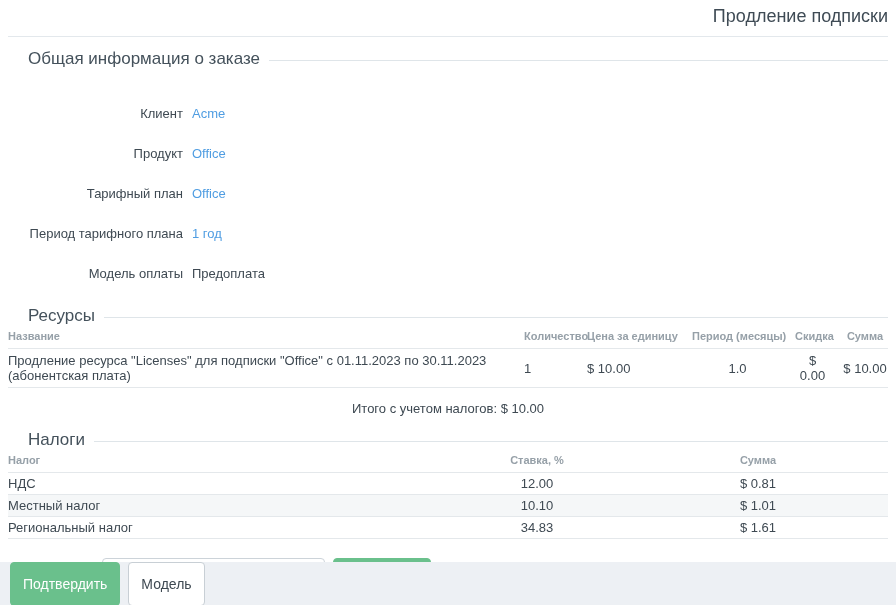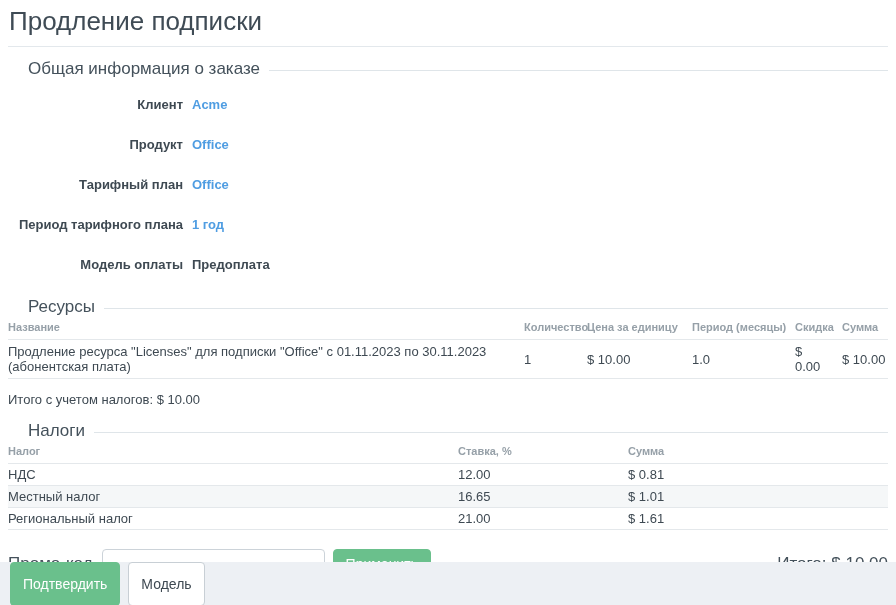--- a/index.html
+++ b/index.html
@@ -6,54 +6,55 @@
   html, body { margin: 0; padding: 0; }
   body {
     width: 896px; height: 605px;
     font-family: "Liberation Sans", "DejaVu Sans", sans-serif;
     font-size: 13px; color: #3e4952; background: #fff;
   }
   .page { position: relative; width: 896px; height: 605px; overflow: hidden; background: #fff; }
   .content { padding: 0 8px; }
 
   .page-title {
-    font-size: 26px; font-weight: 400; color: #3f4b55;
+    font-size: 18px; font-weight: 400; color: #3f4b55;
     margin: 0; padding: 6px 0 9px 1px;
     border-bottom: 1px solid #e3e8ec;
+    text-align: right;
   }
 
   .legend { display: flex; align-items: center; font-size: 17px; font-weight: 400; color: #44515b; margin-left: 20px; }
   .legend .line { flex: 1; border-top: 1px solid #dfe5e9; margin-left: 9px; position: relative; top: 1px; }
   .legend-general { margin-top: 12px; }
   .legend-resources { margin-top: 1px; }
   .legend-taxes { margin-top: 14px; }
 
-  .fields { margin-top: 18px; font-weight: bold; }
+  .fields { margin-top: 37px; }
   .field-row { display: flex; align-items: baseline; margin-bottom: 25px; }
   .field-label { width: 175px; text-align: right; flex-shrink: 0; color: #3e4952; }
   .field-value { margin-left: 9px; }
   a.link { color: #4f9de2; text-decoration: none; cursor: pointer; }
 
   table { width: 100%; border-collapse: collapse; table-layout: fixed; }
   th {
     font-size: 11px; font-weight: 700; color: #96a0a8; text-align: left;
     padding: 4px 0 6px 12px; border-bottom: 1px solid #e4e8eb; white-space: nowrap;
   }
   td { padding: 4px 0 4px 12px; border-bottom: 1px solid #e4e8eb; color: #3e4952; }
   th:first-child, td:first-child { padding-left: 0; }
-  .t-right { text-align: left; }
+  .t-right { text-align: center; }
 
   .res-table { }
   .res-table col.c-qty   { width: 63px; }
   .res-table col.c-price { width: 105px; }
   .res-table col.c-period{ width: 103px; }
   .res-table col.c-disc  { width: 47px; }
   .res-table col.c-sum   { width: 58px; }
 
-  .subtotal-line { text-align: left; margin-top: 13px; color: #3e4952; }
+  .subtotal-line { text-align: center; margin-top: 13px; color: #3e4952; }
 
   .tax-table { margin-top: 0; }
   .tax-table col.c-rate { width: 170px; }
   .tax-table col.c-amt  { width: 272px; }
   .tax-table td { padding-top: 3px; padding-bottom: 3px; }
   .tax-table tbody tr:nth-child(even) td { background: #f5f7f8; }
 
   .promo-row { display: flex; align-items: center; margin-top: 19px; }
   .promo-label { font-size: 17px; color: #44515b; }
   .promo-input {
@@ -174,26 +175,26 @@
         </tr>
       </thead>
       <tbody>
         <tr>
           <td>НДС</td>
           <td class="t-right">12.00</td>
           <td class="t-right">$ 0.81</td>
         </tr>
         <tr>
           <td>Местный налог</td>
-          <td class="t-right">16.65</td>
+          <td class="t-right">10.10</td>
           <td class="t-right">$ 1.01</td>
         </tr>
         <tr>
           <td>Региональный налог</td>
-          <td class="t-right">21.00</td>
+          <td class="t-right">34.83</td>
           <td class="t-right">$ 1.61</td>
         </tr>
       </tbody>
     </table>
 
     <div class="promo-row">
       <span class="promo-label">Промо-код</span>
       <input class="promo-input" type="text" value="" style="">
       <button class="btn btn-green btn-apply">Применить</button>
       <span class="grand-total">

